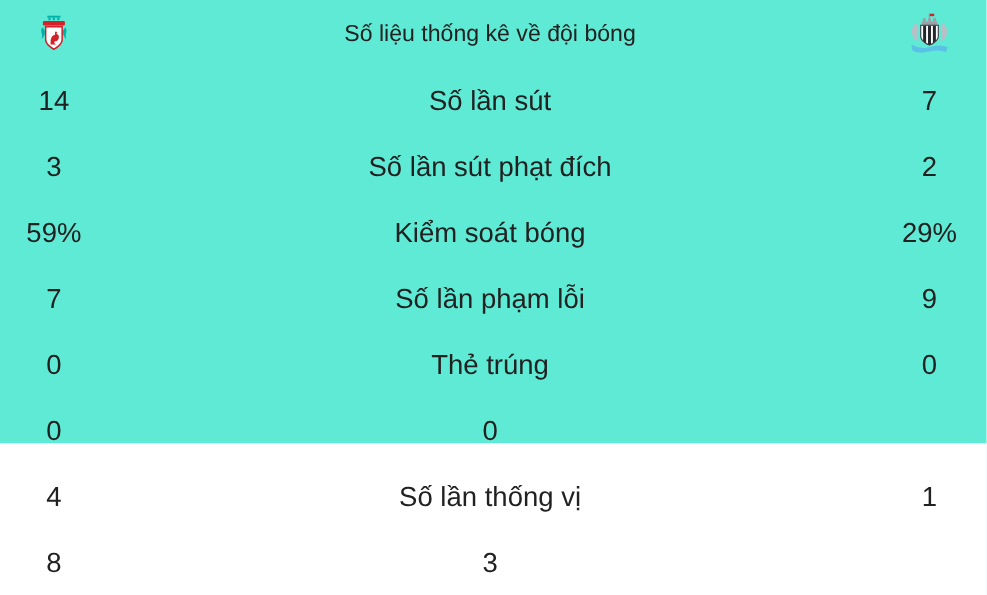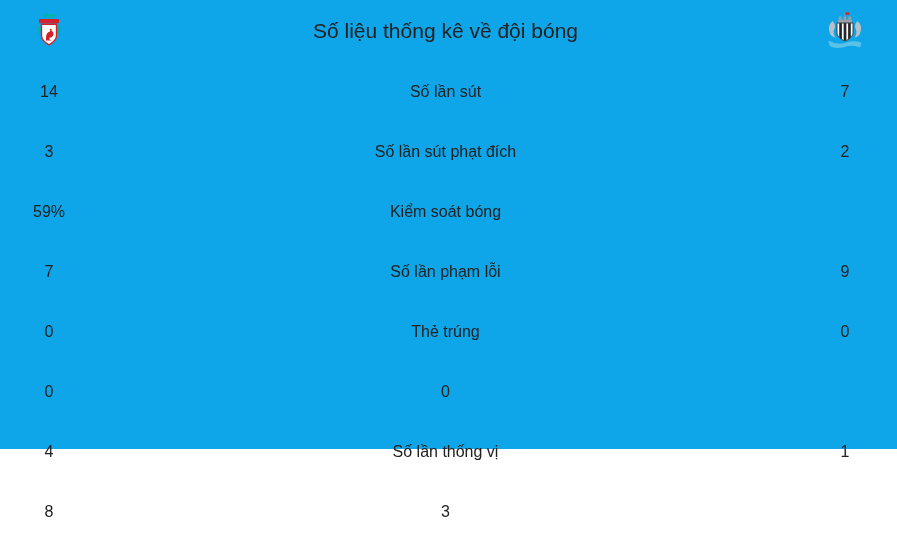--- a/index.html
+++ b/index.html
@@ -4,31 +4,31 @@
 <style>
   * { margin: 0; padding: 0; box-sizing: border-box; }
   html, body {
     width: 897px; height: 541px;
     background: #ffffff;
     font-family: "Liberation Sans", "DejaVu Sans", sans-serif;
     color: #212121;
     overflow: hidden;
   }
   .stats-widget {
-    width: 897px; height: 449px;
-    background: #0ea5e9;
+    width: 897px; height: 403px;
+    background: #5eead4;
   }
   .srow {
     display: grid;
     grid-template-columns: 98px 1fr 104px;
     align-items: center;
     height: 60px;
   }
   .srow.header { height: 62px; }
-  .cell { text-align: center; font-size: 16px; line-height: 1.2; }
+  .cell { text-align: center; font-size: 25px; line-height: 1.2; }
   .cell.title { font-size: 21px; }
   .logo-wrap { display: flex; justify-content: center; align-items: center; }
 </style>
 </head>
 <body>
 
 <div class="stats-widget">
 
   <div class="srow header">
     <div class="cell logo-wrap">
@@ -80,20 +80,21 @@
 
   <div class="srow">
     <div class="cell">3</div>
     <div class="cell">Số lần sút phạt đích</div>
     <div class="cell">2</div>
   </div>
 
   <div class="srow">
     <div class="cell">59%</div>
     <div class="cell">Kiểm soát bóng</div>
+    <div class="cell">29%</div>
   </div>
 
   <div class="srow">
     <div class="cell">7</div>
     <div class="cell">Số lần phạm lỗi</div>
     <div class="cell">9</div>
   </div>
 
   <div class="srow">
     <div class="cell">0</div>

